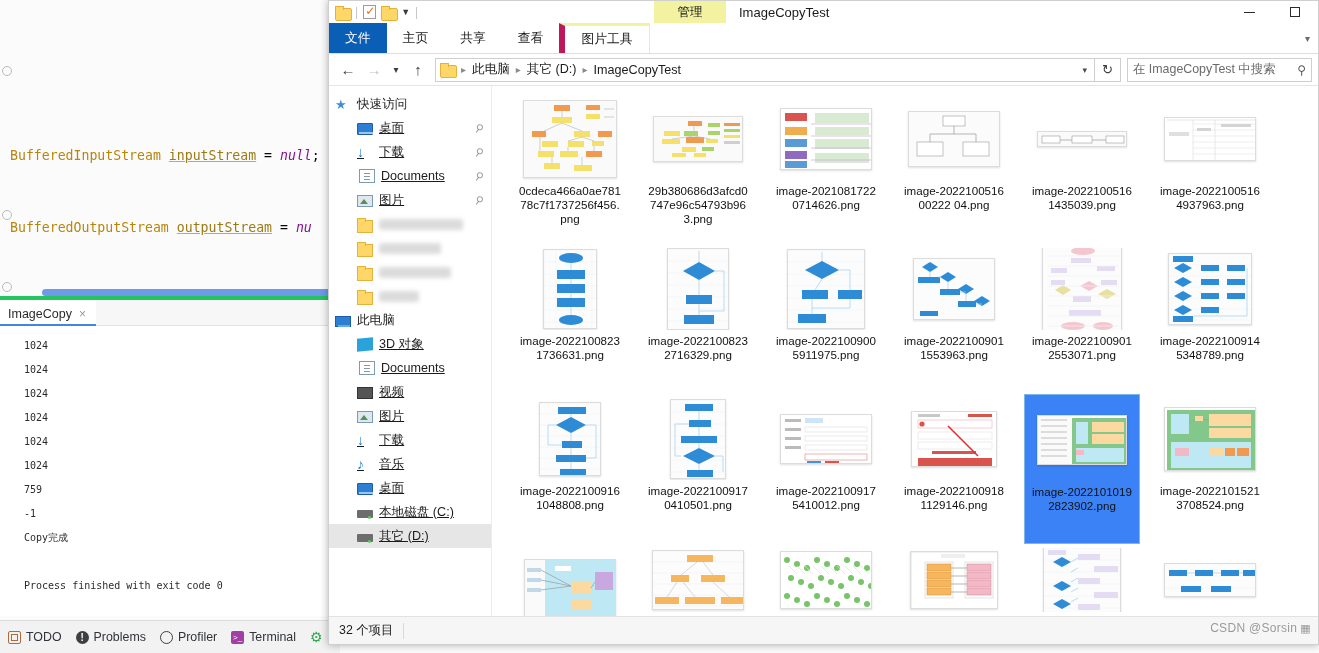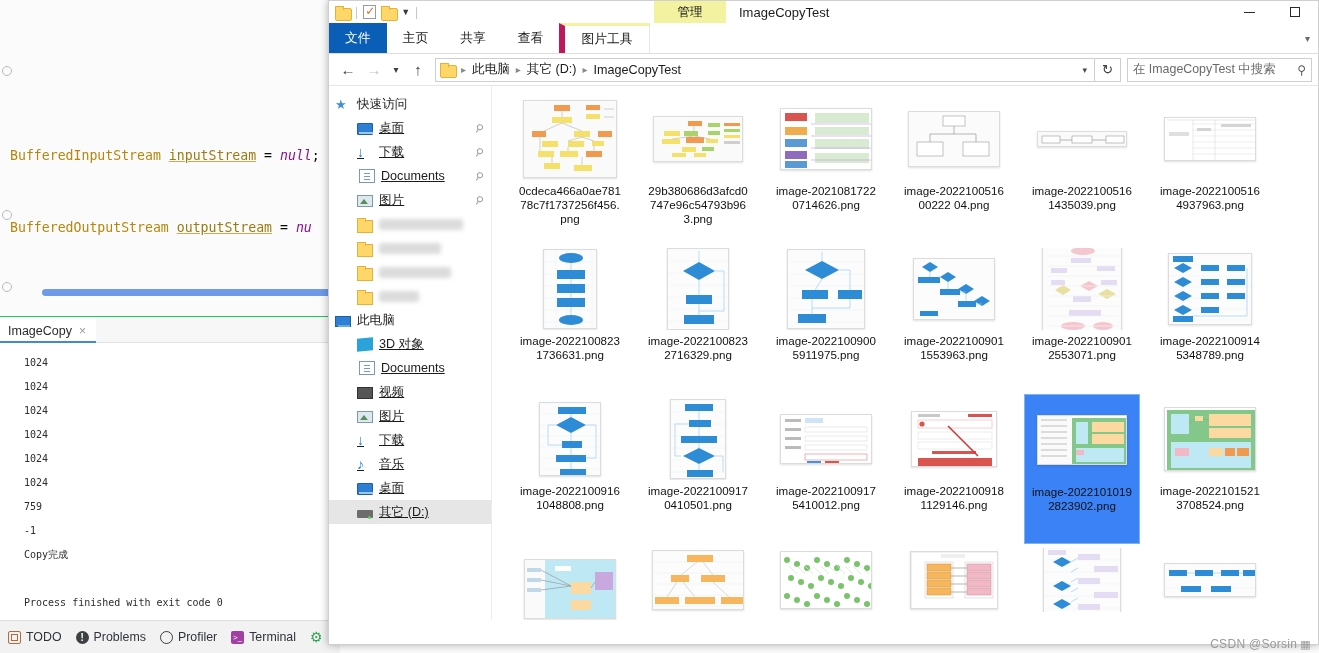--- a/index.html
+++ b/index.html
@@ -36,22 +36,22 @@
     background: #6e9ae8; border-radius: 4px;
   }
   #ide-fold-a, #ide-fold-b, #ide-fold-c {
     position:absolute; left:2px; width:10px; height:10px;
     border:1px solid #b9b9b9; border-radius:50%; background:#fbfbfb;
   }
   #ide-fold-a{ top:66px;} #ide-fold-b{ top:210px;} #ide-fold-c{ top:282px;}
 
   
   #ide-console {
-    position: absolute; left: 0; top: 316px; width: 340px; height: 320px;
-    background: #ffffff; border-top: 1px solid #22c55e;
+    position: absolute; left: 0; top: 296px; width: 340px; height: 320px;
+    background: #ffffff; border-top: 4px solid #22c55e;
   }
   #console-tabs { position:relative; height: 26px; border-bottom: 1px solid #e2e2e2; background:#f7f7f7;}
   #tab-imagecopy {
     position:absolute; left:0; top:0; height:26px; padding:4px 10px 0 8px;
     font-size: 12.5px; color:#2b2b2b; background:#ffffff;
     border-bottom: 2px solid #4186e0; display:flex; align-items:center; gap:7px;
   }
   #tab-imagecopy .x { color:#9a9a9a; font-size:12px; }
   #console-out {
     position:absolute; left:0; top:26px; width:340px; height:294px;
@@ -238,21 +238,21 @@
   
   #exp-status {
     position:absolute; left:0; bottom:0; width:991px; height:28px;
     background:#f6f6f6; border-top:1px solid #e2e2e2;
     display:flex; align-items:center; padding-left:10px;
     font-size:12.4px; color:#1b1b1b; gap:10px;
   }
   #exp-status .divider { width:1px; height:16px; background:#d9d9d9; }
 
   #watermark {
-    position:absolute; right:8px; bottom:2px;
+    position:absolute; right:8px; bottom:18px;
     font-size:12px; color:#9a9a9a; letter-spacing:.3px;
     display:flex; align-items:center; gap:3px;
   }
   #wm-glyph { font-size:11px; color:#9a9a9a; }
 </style>
 </head>
 <body>
 
 <div id="root">
 
@@ -443,20 +443,24 @@
             <span class="ni ni-down">↓</span>
             <span>下载</span>
           </div>
           <div class="nav-row indent1">
             <span class="ni ni-music">♪</span>
             <span>音乐</span>
           </div>
           <div class="nav-row indent1">
             <span class="ni ni-desktop"></span>
             <span>桌面</span>
+          </div>
+          <div class="nav-row indent1">
+            <span class="ni ni-disk"></span>
+            <span>本地磁盘 (C:)</span>
           </div>
           <div class="nav-row indent1 selected">
             <span class="ni ni-disk"></span>
             <span>其它 (D:)</span>
           </div>
         </div>
 
       <div id="filepane">
         <div id="grid">
             <div class="tile">
@@ -1078,20 +1082,24 @@
                     <rect x="6" y="24" width="32" height="16" fill="#fff"></rect>
                     <rect x="52" y="8" width="32" height="10" fill="#fbd9a0"></rect>
                     <rect x="52" y="24" width="32" height="16" fill="#fff"></rect>
                   </svg></div>
               </div>
             </div>
           </div>
       </div>
     </div>
 
+    <div id="exp-status">
+      <span>32 个项目</span>
+      <span class="divider"></span>
+    </div>
   </div>
 
   <div id="watermark">
     <span>CSDN @Sorsin</span>
     <span id="wm-glyph">▦</span>
   </div>
 
 </div>
 
 </body></html>

